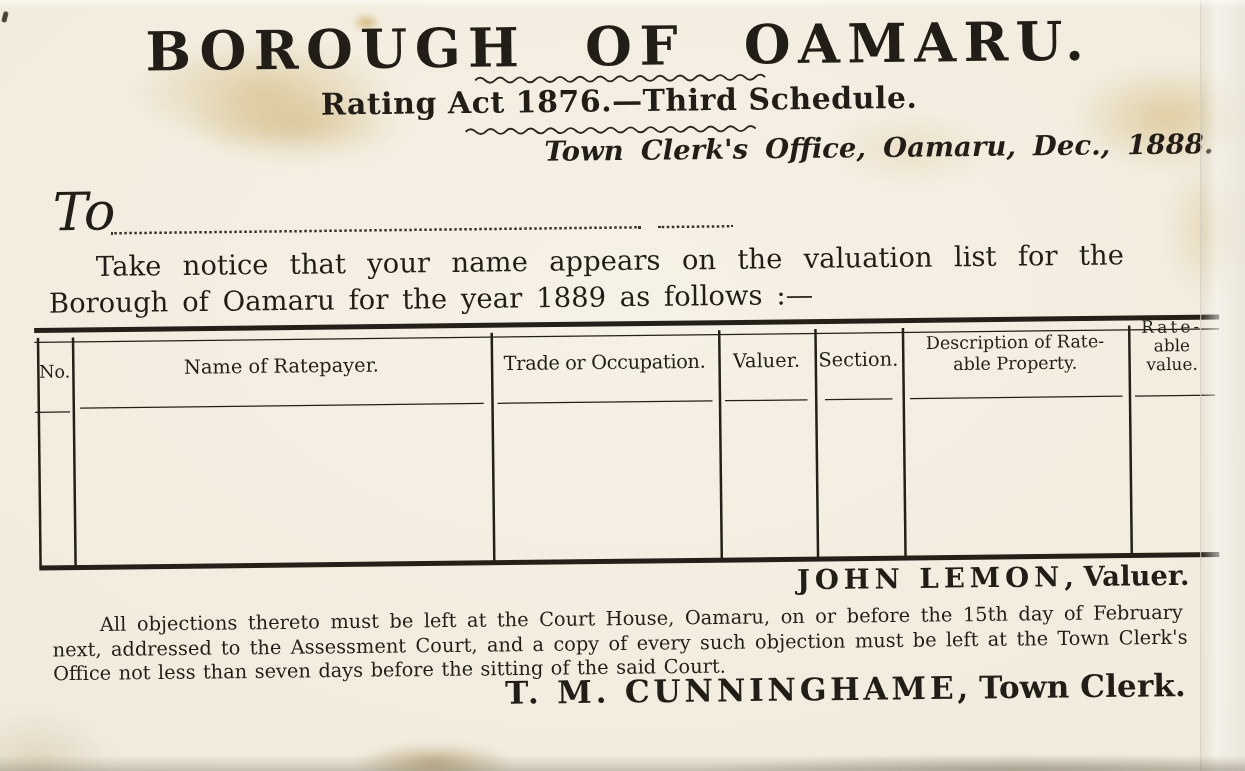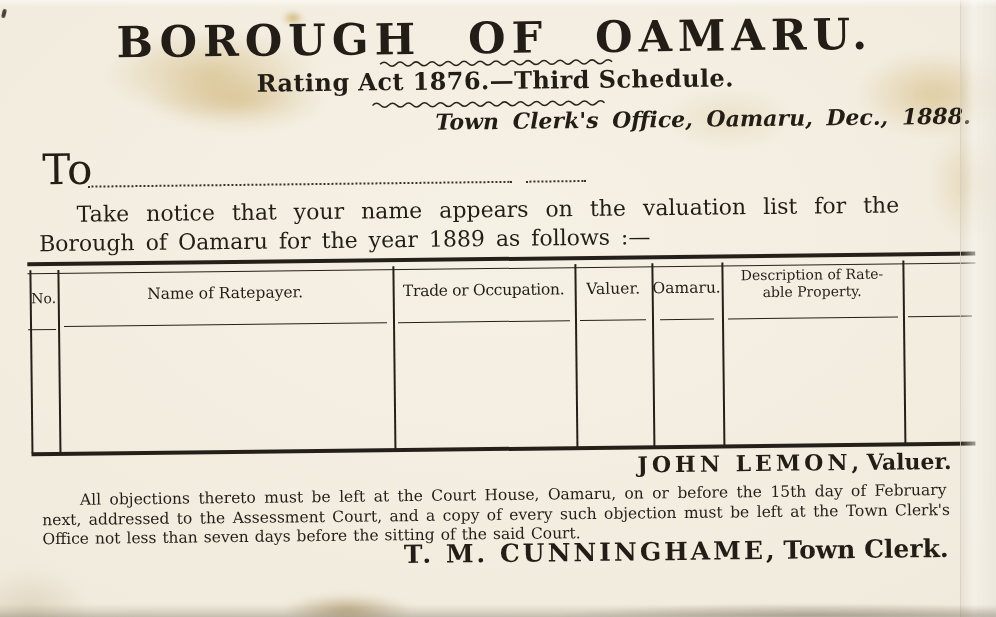--- a/index.html
+++ b/index.html
@@ -45,21 +45,21 @@
   
   .content{left:0;top:0;width:996px;height:617px;transform:rotate(-0.65deg);transform-origin:50% 52%;}
   .title{left:0;top:13px;width:100%;text-align:center;
     font-weight:bold;font-size:43px;letter-spacing:6px;word-spacing:26px;white-space:nowrap;}
   .wavy{fill:none;stroke:#2b261e;stroke-width:1.5;}
   .wavy1{left:382px;top:58px;}
   .wavy2{left:374px;top:99px;}
   .subtitle{left:0;top:66px;width:100%;text-align:center;
     font-weight:bold;font-size:24px;letter-spacing:.4px;white-space:nowrap;}
   .dateline{right:23px;top:108px;font-style:italic;font-weight:bold;font-size:22px;word-spacing:6px;white-space:nowrap;}
-  .to-label{left:44px;top:144px;font-size:42px;line-height:1;}
+  .to-label{left:44px;top:144px;font-style:italic;font-size:42px;line-height:1;}
   .dots{height:0;border-bottom:2.6px dotted #3a3226;}
   .dots-a{left:90px;top:181px;width:424px;}
   .dots-b{left:528px;top:181px;width:60px;}
   .notice-line{font-size:22px;white-space:nowrap;}
   .notice1{left:78px;top:197px;word-spacing:10px;}
   .notice2{left:40px;top:226px;word-spacing:4px;}
   
   .vtable{left:28px;top:257px;width:948px;height:200px;}
   .vtable *{position:absolute;}
   .rule-top{left:0;top:0;width:948px;height:7px;border-top:4.5px solid var(--rule);border-bottom:1.4px solid var(--rule);}
@@ -143,24 +143,29 @@
       <div class="col-div cd3"></div>
       <div class="col-div cd4"></div>
       <div class="col-div cd5"></div>
       <div class="col-div cd6"></div>
       <div class="col-div cd7"></div>
 
       <div class="hcell h-no">No.</div>
       <div class="hcell h-name">Name of Ratepayer.</div>
       <div class="hcell h-trade">Trade or Occupation.</div>
       <div class="hcell h-block">Valuer.</div>
-      <div class="hcell h-section">Oamaru.</div>
+      <div class="hcell h-section">Section.</div>
       <div class="hcell h-desc">
         <div>Description of Rate-</div>
         <div>able Property.</div>
+      </div>
+      <div class="hcell h-value">
+        <div class="sp">Rate-</div>
+        <div>able</div>
+        <div>value.</div>
       </div>
 
       <div class="useg u-no"></div>
       <div class="useg u-name"></div>
       <div class="useg u-trade"></div>
       <div class="useg u-block"></div>
       <div class="useg u-section"></div>
       <div class="useg u-desc"></div>
       <div class="useg u-value"></div>
 

